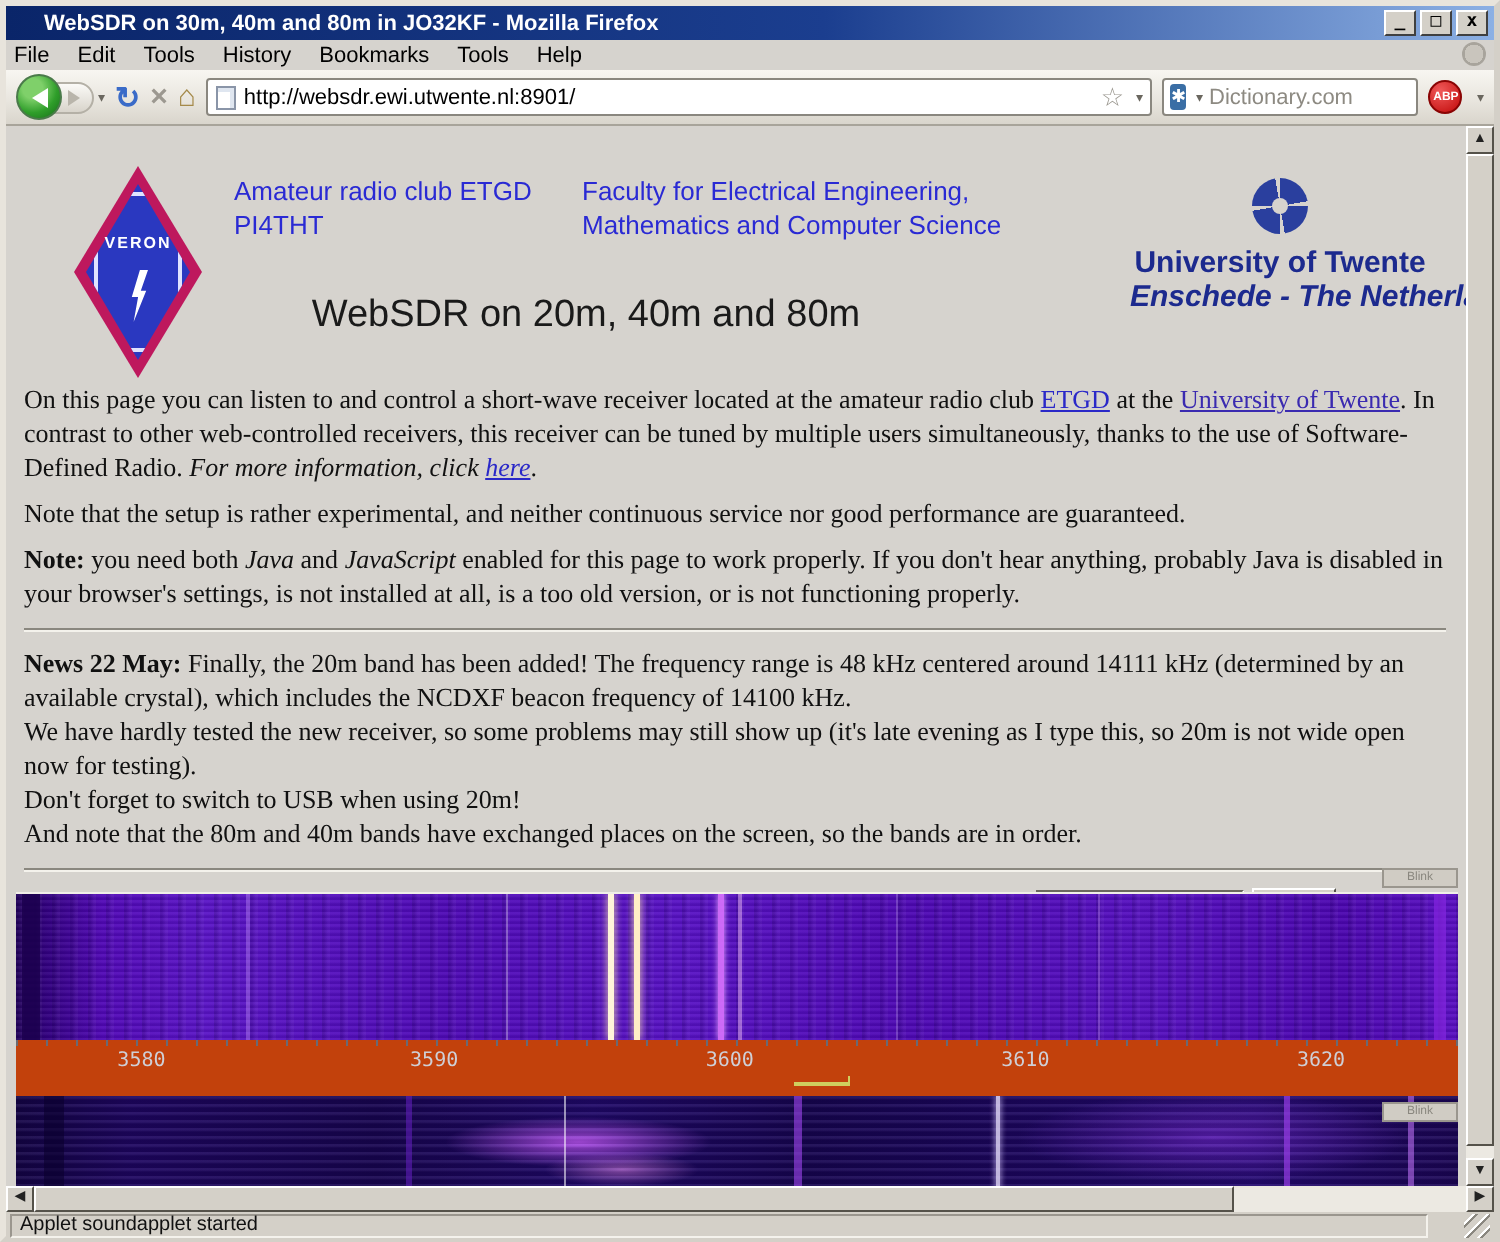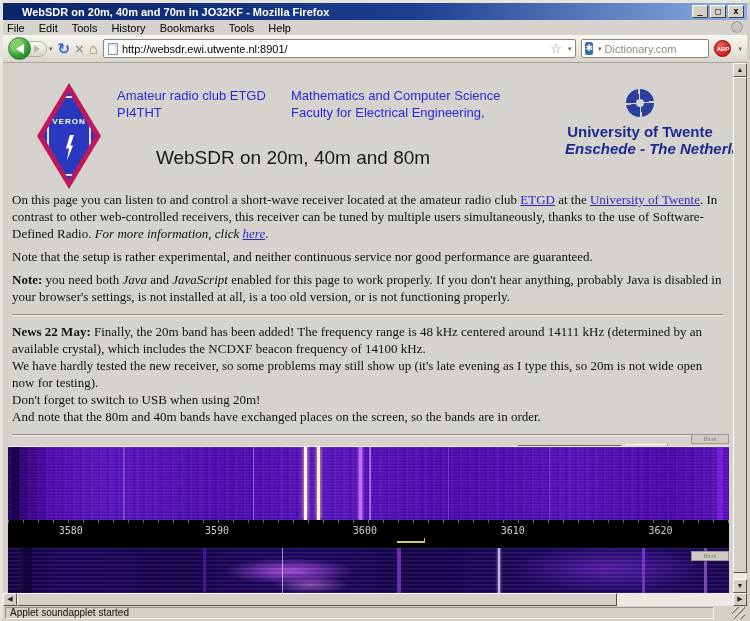--- a/index.html
+++ b/index.html
@@ -111,21 +111,21 @@
   }
   .wf2 { position:absolute; left:0; top:115px; width:721px; height:46px; overflow:hidden;
     background:
       repeating-linear-gradient(180deg, rgba(255,255,255,0.07) 0 1px, rgba(0,0,0,0.12) 2px 4px),
       radial-gradient(ellipse 95px 18px at 39% 50%, rgba(200,90,255,0.85), rgba(0,0,0,0) 70%),
       radial-gradient(ellipse 55px 12px at 42% 80%, rgba(255,150,255,0.5), rgba(0,0,0,0) 70%),
       radial-gradient(ellipse 130px 30px at 83% 45%, rgba(130,45,225,0.55), rgba(0,0,0,0) 75%),
       linear-gradient(90deg,#130345 0%,#1d0560 8%,#170450 25%,#1f0868 40%,#160450 55%,#1c0660 72%,#230970 86%,#1a0554 100%);
   }
   .streak { position:absolute; top:0; bottom:0; }
-  .scaleband { position:absolute; left:0; top:87px; width:721px; height:28px; background:#000000; }
+  .scaleband { position:absolute; left:0; top:87px; width:721px; height:28px; background:#c2410c; }
   .scaleticks { position:absolute; left:0; top:0; width:100%; height:3px;
     background:repeating-linear-gradient(90deg,#6a6a72 0 1px, rgba(0,0,0,0) 1px 15px); }
   .freq { position:absolute; top:5px; transform:translateX(-50%); color:#cfcfd6; font-size:10px;
     font-family:"DejaVu Sans Mono",monospace; }
   .tunemark { position:absolute; left:54%; top:18px; width:28px; height:5px;
     border-bottom:2px solid #cfcf5e; border-right:1px solid #cfcf5e; }
 
   
   .vscroll { width:14px; background:#ece9e2; display:flex; flex-direction:column; }
   .sbtn { width:14px; height:14px; background:#d4d0c8; border:1px solid; border-color:#fff #55524a #55524a #fff;
@@ -147,21 +147,21 @@
   .grip { width:13px; height:12px;
     background:repeating-linear-gradient(135deg, rgba(0,0,0,0) 0 3px, #fff 3px 4px, #8a877f 4px 5px); }
 </style>
 </head>
 <body>
 
 <div class="window">
 
   <div class="titlebar">
     <span class="ff-icon"></span>
-    <span class="title-text">WebSDR on 20m, 40m and 70m in JO32KF - Mozilla Firefox</span>
+    <span class="title-text">WebSDR on 30m, 40m and 80m in JO32KF - Mozilla Firefox</span>
     <span class="winbtns">
       <span class="winbtn">_</span>
       <span class="winbtn">□</span>
       <span class="winbtn">x</span>
     </span>
   </div>
 
   <div class="menubar">
     <span class="menu-item">File</span>
     <span class="menu-item">Edit</span>
@@ -209,22 +209,22 @@
         <div class="veron">
           <div class="veron-inner"></div>
           <div class="veron-label">VERON</div>
           <div class="bolt"></div>
         </div>
         <div class="club">
           <div>Amateur radio club ETGD</div>
           <div>PI4THT</div>
         </div>
         <div class="faculty">
+          <div>Faculty for Electrical Engineering,</div>
           <div>Mathematics and Computer Science</div>
-          <div>Faculty for Electrical Engineering,</div>
         </div>
         <div class="utblock">
           <div class="ut-ico"></div>
           <div class="ut-name">University of Twente</div>
           <div class="ut-sub">Enschede - The Netherlands</div>
         </div>
         <div class="page-heading">WebSDR on 20m, 40m and 80m</div>
       </div>
 
       <div class="textcol">

